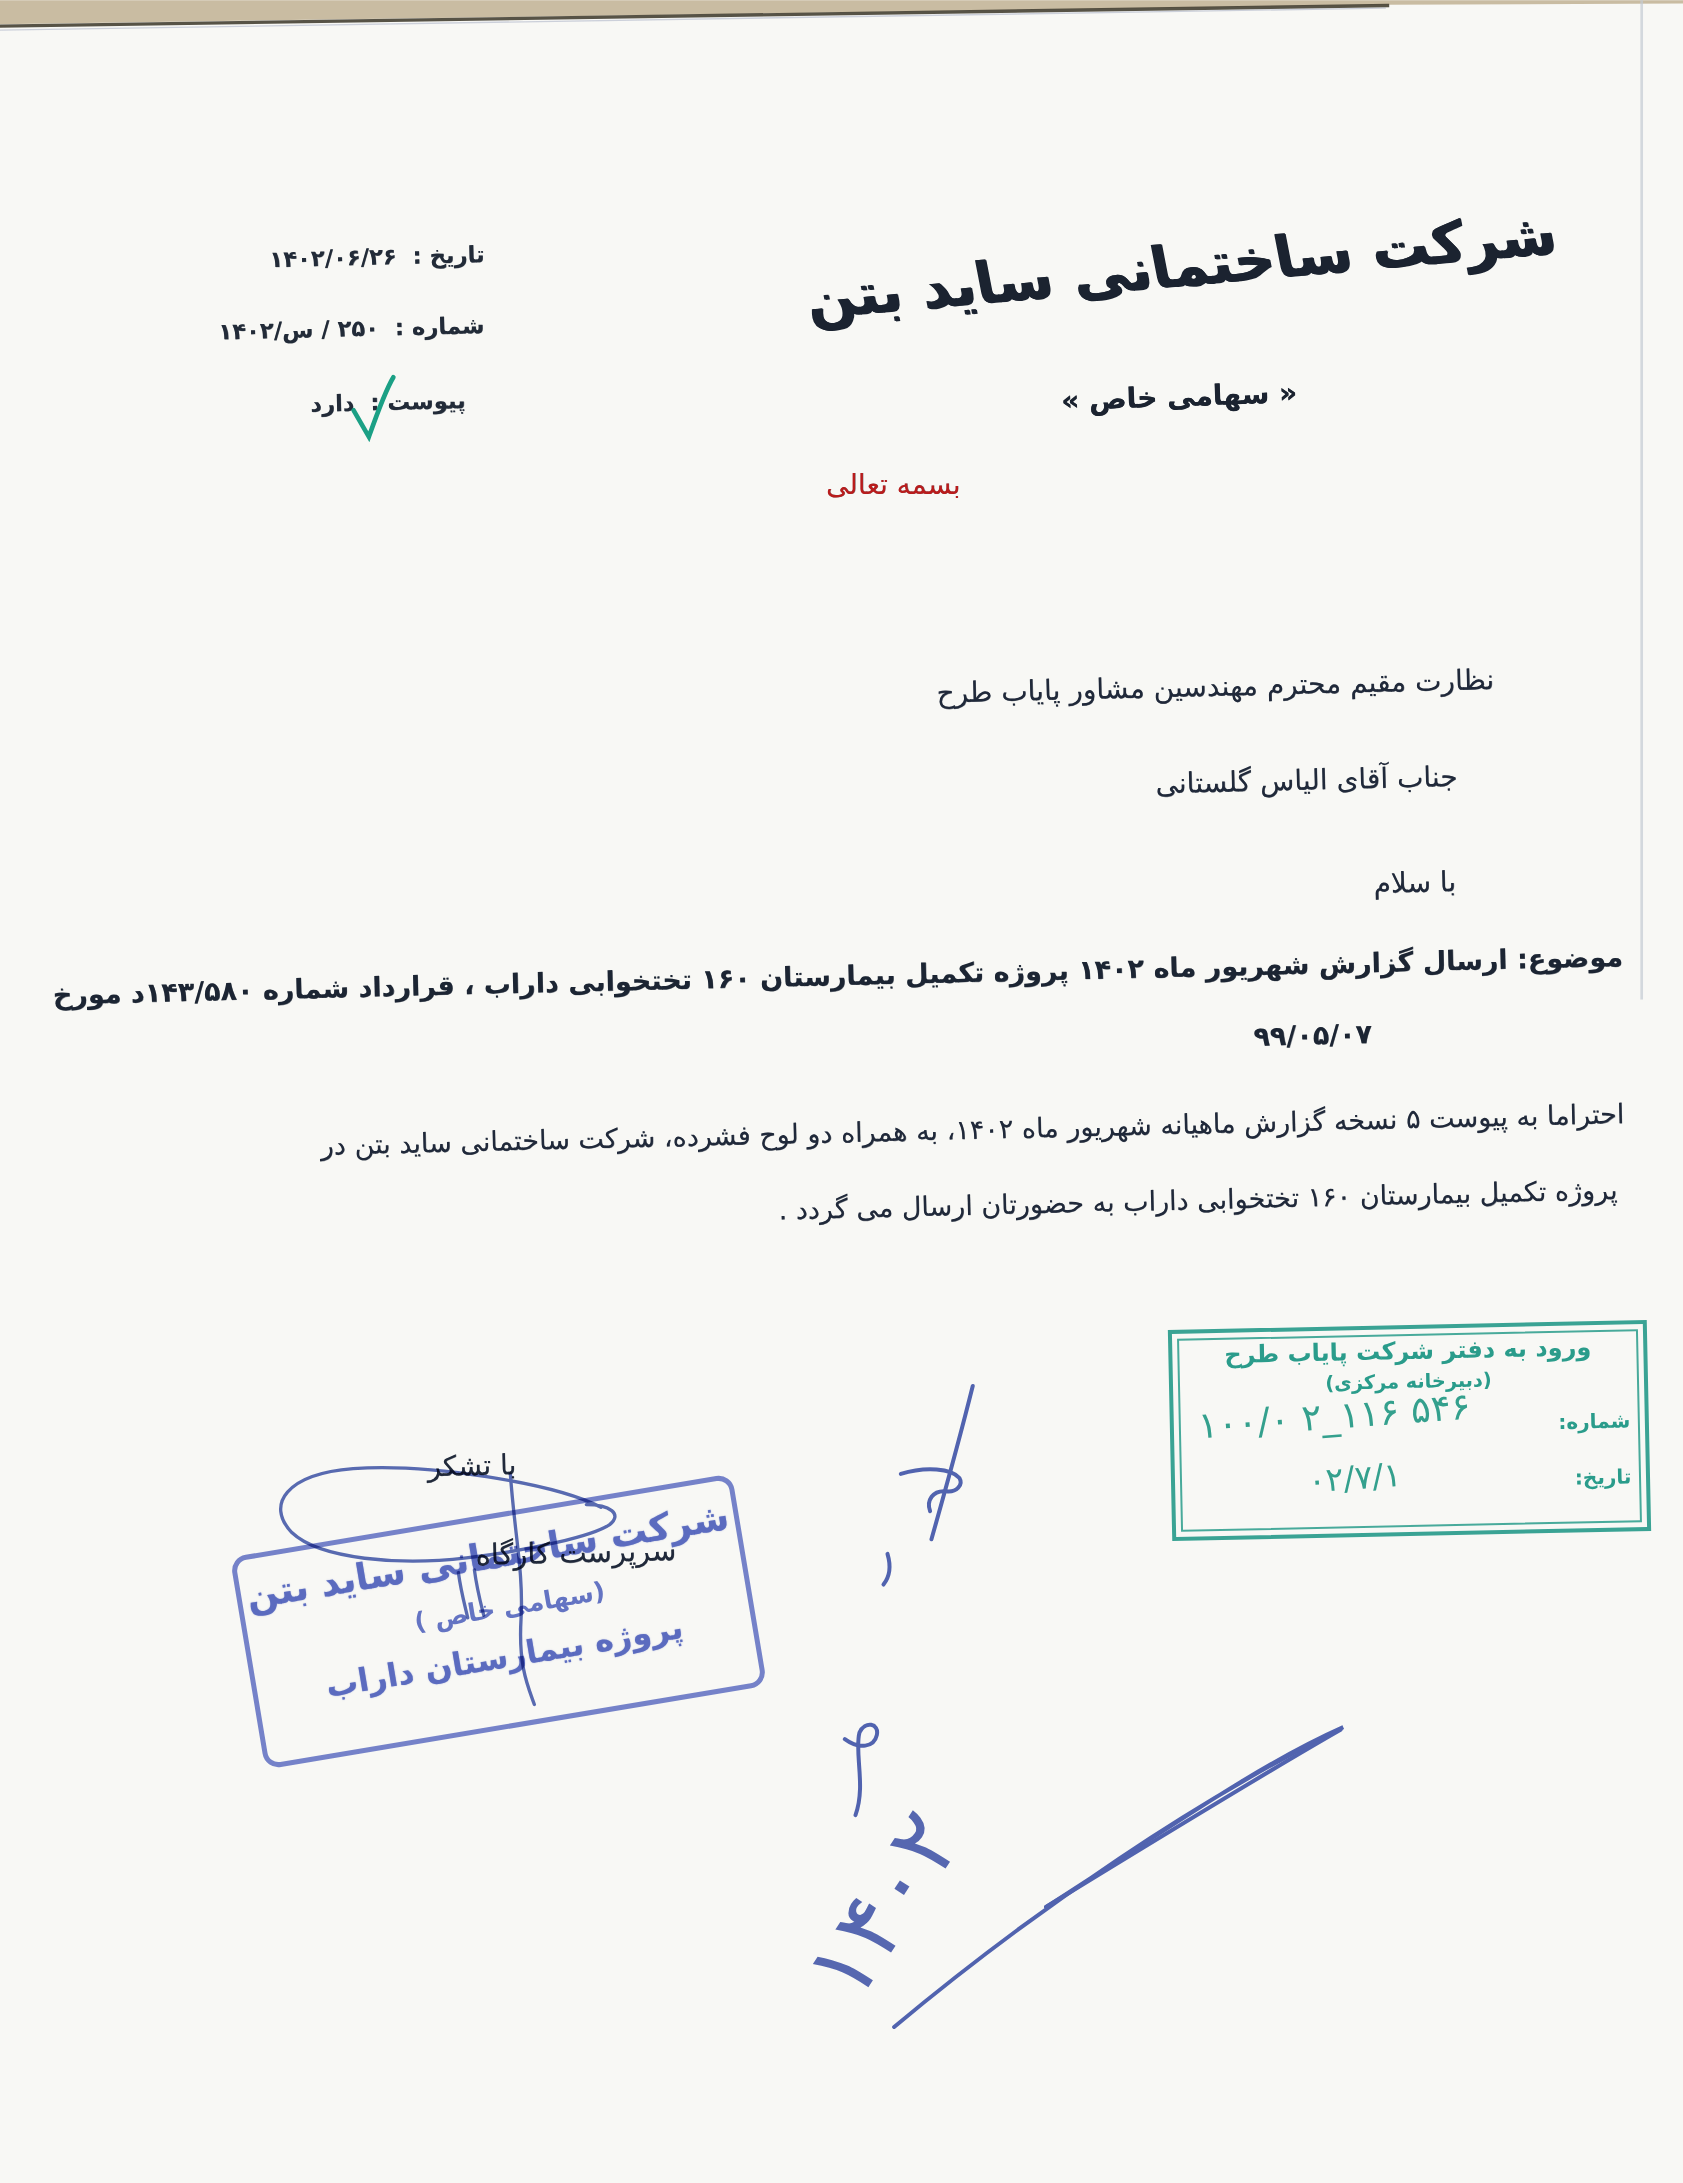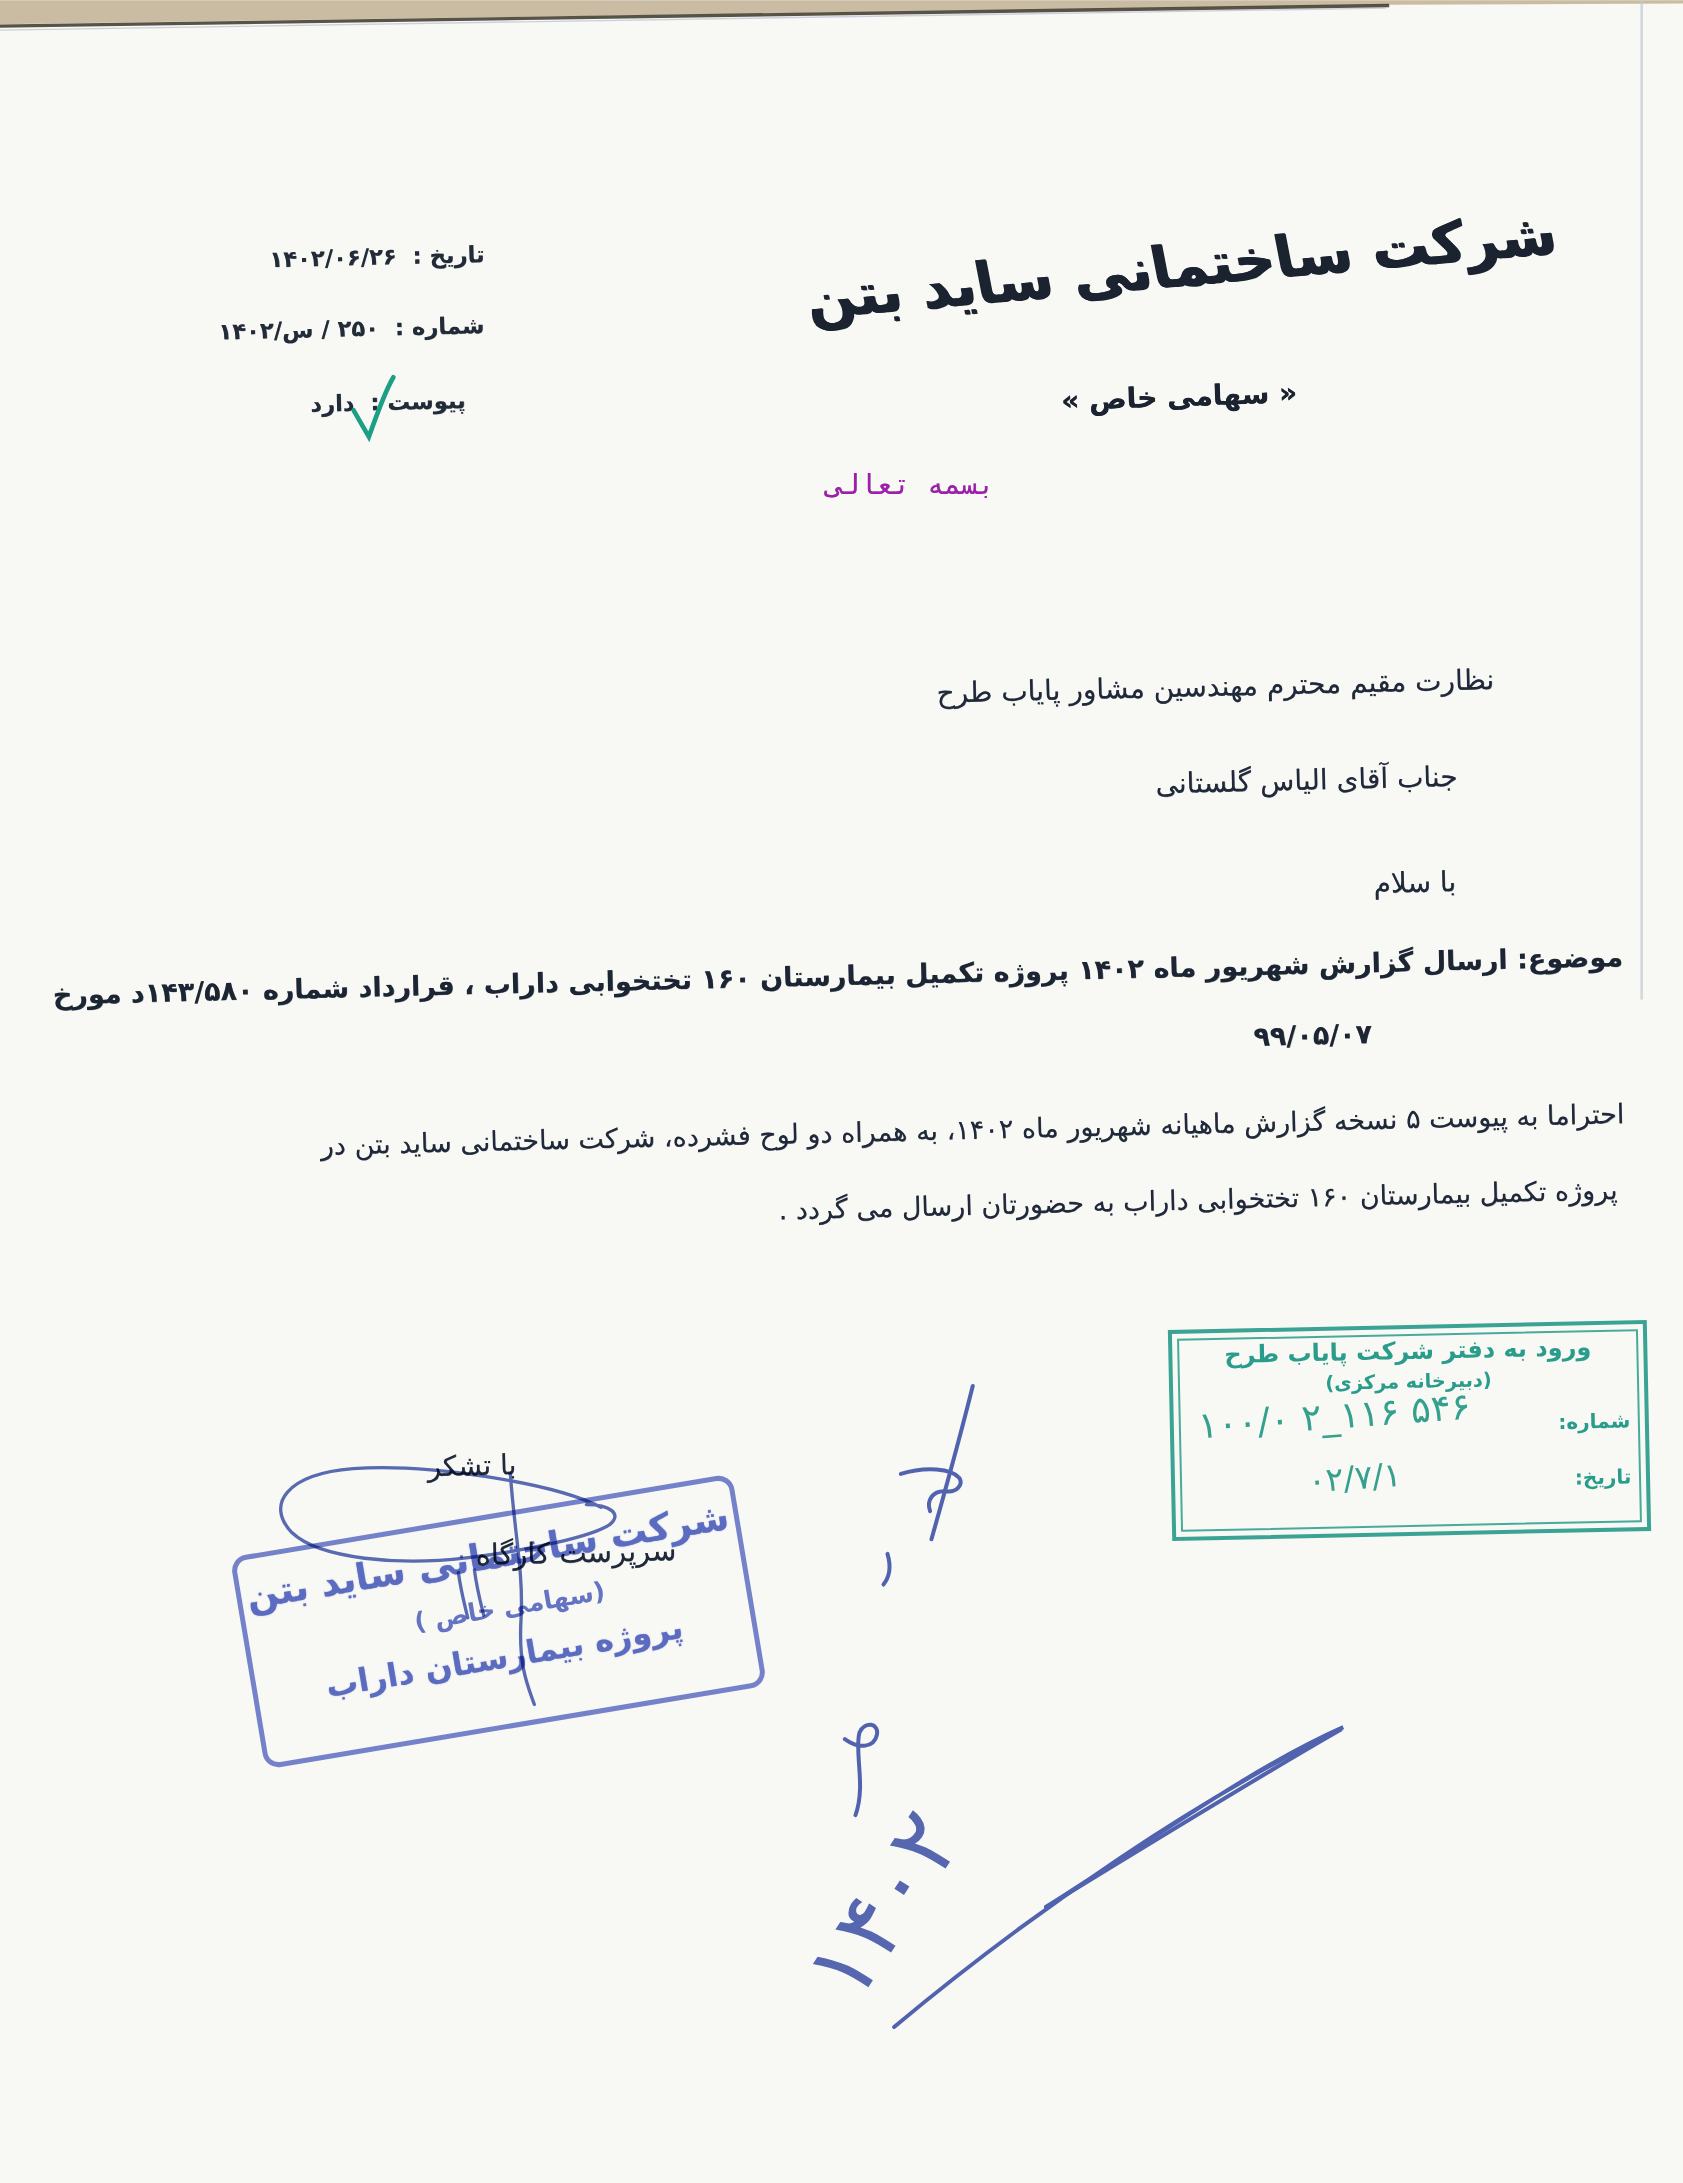--- a/index.html
+++ b/index.html
@@ -22,21 +22,21 @@
     font-size:57px;font-weight:bold;color:#1b2330;white-space:nowrap;
     transform:rotate(-5deg) skewX(6deg);transform-origin:right center;
     text-shadow:0.7px 0.7px 0 #1b2330, -0.7px 0 0 #1b2330;
     letter-spacing:-1.3px;
   }
   .callig-sub{
     font-size:28px;font-weight:bold;color:#1b2330;white-space:nowrap;
     transform:rotate(-2deg); text-shadow:0.3px 0.3px 0 #1b2330;
   }
 
-  .basmala{font-size:28px;color:#a21caf;font-family:Liberation Mono, monospace;}
+  .basmala{font-size:28px;color:#b91c1c;}
   .addr{font-size:28px;color:#20293a;}
   .subj{font-size:27px;font-weight:bold;color:#1c2533;}
   .bodyl{font-size:27px;color:#20293a;}
   .close-t{font-size:28px;color:#20293a;}
   .role-t{font-size:29px;color:#20293a;}
 
   
   .entry-stamp{
     left:1170px;top:1325px;width:471px;height:203px;
     transform:rotate(-1.2deg);

